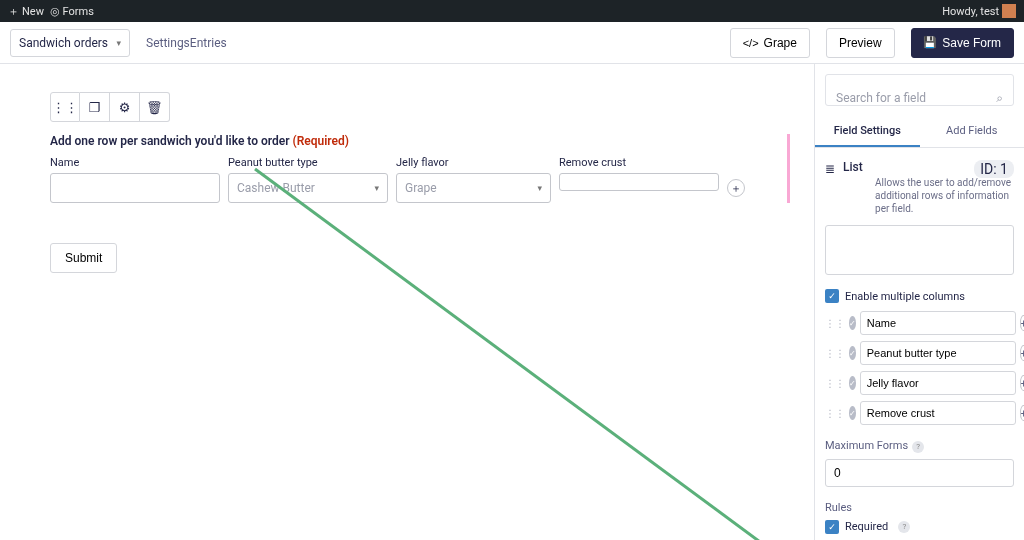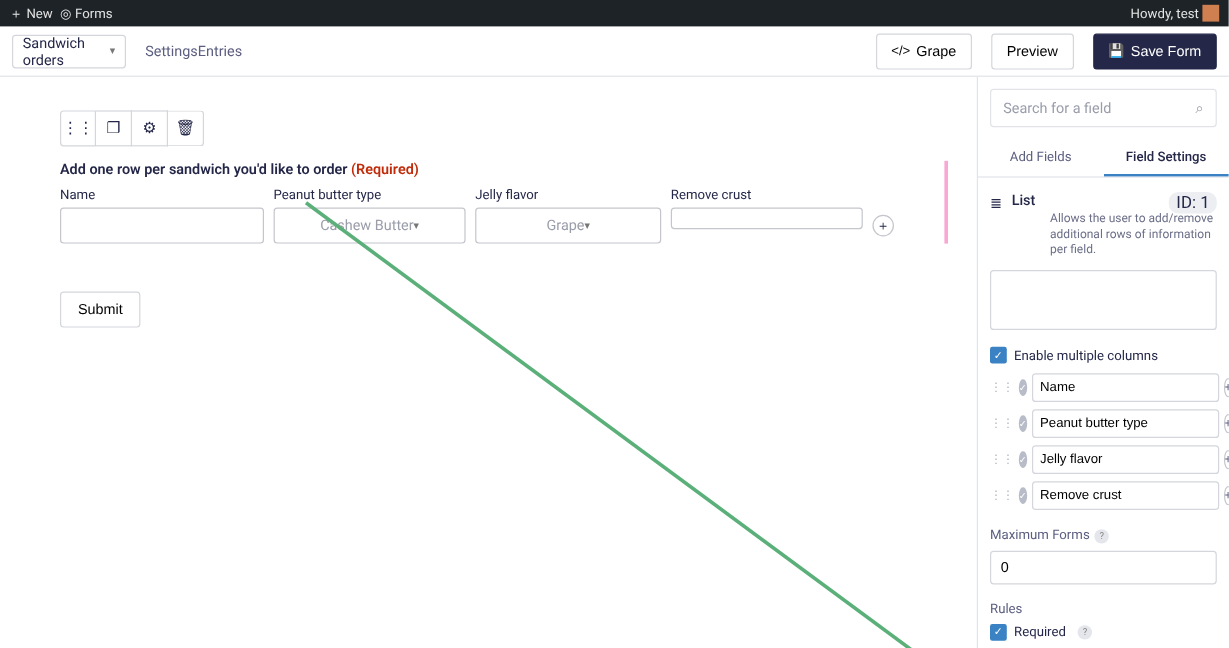--- a/index.html
+++ b/index.html
@@ -4,21 +4,21 @@
 <style>
 * { box-sizing: border-box; margin: 0; padding: 0; }
 body { font-family: -apple-system, BlinkMacSystemFont, "Segoe UI", Roboto, sans-serif; font-size: 13px; color: #242748; background: #fff; }
 
 .topbar { background: #1d2327; color: #e3e3e3; height: 22px; display: flex; align-items: center; padding: 0 8px; font-size: 11px; justify-content: space-between; }
 .topbar .left, .topbar .right { display: flex; align-items: center; gap: 6px; }
 .topbar .item { display: flex; align-items: center; gap: 3px; cursor: pointer; }
 .avatar { width: 14px; height: 14px; background: #d08050; display: inline-block; }
 
 .headerbar { height: 42px; border-bottom: 1px solid #e1e3e8; display: flex; align-items: center; padding: 0 10px; gap: 16px; }
-.form-select { width: 95px; height: 28px; border: 1px solid #d4d6db; border-radius: 3px; display: flex; align-items: center; justify-content: space-between; padding: 0 8px; font-size: 12px; cursor: pointer; }
+.form-select { width: 120px; height: 28px; border: 1px solid #d4d6db; border-radius: 3px; display: flex; align-items: center; justify-content: space-between; padding: 0 8px; font-size: 12px; cursor: pointer; }
 .tabs { display: flex; font-size: 12px; color: #5b5e80; }
 .tabs .tab { cursor: pointer; }
 .headerbar .spacer { flex: 1; }
 .btn { height: 30px; border: 1px solid #d4d6db; border-radius: 3px; padding: 0 12px; background: #fff; display: flex; align-items: center; gap: 5px; font-size: 12px; cursor: pointer; }
 .btn.primary { background: #242748; color: #fff; border-color: #242748; }
 .btn .ico { font-size: 11px; }
 
 .main { display: flex; position: relative; }
 .canvas { flex: 1; padding: 28px 24px 0 50px; position: relative; }
 .sidebar { width: 210px; border-left: 1px solid #e1e3e8; padding: 10px; }
@@ -29,28 +29,28 @@
 .toolbar .tbtn:first-child { border-radius: 3px 0 0 3px; }
 .toolbar .tbtn:last-child { border-radius: 0 3px 3px 0; }
 
 .field-block { border-right: 3px solid #f9a8d4; padding-right: 30px; margin-bottom: 40px; }
 .field-label { font-weight: 600; font-size: 12px; margin-bottom: 8px; }
 .field-label .req { color: #c02b0a; }
 .columns-row { display: flex; gap: 8px; align-items: flex-start; }
 .col { display: flex; flex-direction: column; gap: 4px; }
 .col-label { font-size: 11px; color: #242748; }
 .input { height: 30px; border: 1px solid #c4c6cc; border-radius: 3px; padding: 0 8px; font-size: 12px; background: #fff; }
-.select { height: 30px; border: 1px solid #c4c6cc; border-radius: 3px; padding: 0 8px; font-size: 12px; color: #9a9daa; display: flex; align-items: center; justify-content: center; background: #fff; cursor: pointer; }
+.select { height: 30px; border: 1px solid #c4c6cc; border-radius: 3px; padding: 0 8px; font-size: 12px; color: #9a9daa; display: flex; align-items: center; justify-content: space-between; background: #fff; cursor: pointer; }
 .thin-input { height: 18px; border: 1px solid #c4c6cc; border-radius: 3px; width: 160px; }
 .add-row { width: 18px; height: 18px; border: 1px solid #c4c6cc; border-radius: 50%; display: flex; align-items: center; justify-content: center; font-size: 11px; cursor: pointer; align-self: flex-end; margin-bottom: 6px; }
 
 .submit { margin-top: 30px; }
 .submit button { height: 30px; border: 1px solid #d4d6db; border-radius: 3px; padding: 0 14px; background: #fff; font-size: 12px; cursor: pointer; }
 
-.search { height: 34px; border: 1px solid #e1e3e8; border-radius: 3px; display: flex; align-items: center; padding: 0 10px; font-size: 12px; color: #9a9daa; justify-content: space-between; height: 32px; margin-bottom: 10px; }
+.search { height: 34px; border: 1px solid #e1e3e8; border-radius: 3px; display: flex; align-items: flex-end; padding: 0 10px; font-size: 12px; color: #9a9daa; justify-content: space-between; height: 32px; margin-bottom: 10px; }
 .side-tabs { display: flex; border-bottom: 1px solid #e1e3e8; margin: 0 -10px 12px; }
 .side-tabs .stab { flex: 1; text-align: center; font-size: 11px; padding: 8px 0; cursor: pointer; color: #5b5e80; }
 .side-tabs .stab.active { color: #242748; border-bottom: 2px solid #3b82c4; font-weight: 500; }
 
 .field-info { display: flex; gap: 8px; margin-bottom: 10px; position: relative; }
 .field-info .iconbox { width: 20px; display: flex; align-items: flex-start; justify-content: center; padding-top: 2px; font-size: 12px; }
 .field-info .title { font-size: 12px; font-weight: 500; }
 .field-info .desc { font-size: 10px; color: #6b6e88; line-height: 1.3; margin-top: 2px; margin-left: 32px; }
 .idbadge { position: absolute; right: 0; top: 0; background: #eceef2; border-radius: 8px; font-size: 14px; padding: 1px 6px; }
 
@@ -164,22 +164,22 @@
       <line x1="5" y1="5" x2="540" y2="400" stroke="#5bb07a" stroke-width="3" marker-end="url(#ah)"></line>
     </svg>
   </div>
 
   <div class="sidebar">
     <div class="search">
       <span>Search for a field</span>
       <span>⌕</span>
     </div>
     <div class="side-tabs">
+      <div class="stab active">Field Settings</div>
       <div class="stab">Add Fields</div>
-      <div class="stab active">Field Settings</div>
     </div>
 
     <div class="field-info">
       <div class="iconbox">≣</div>
       <div>
         <div class="title">List</div>
         <div class="desc">Allows the user to add/remove additional rows of information per field.</div>
       </div>
       <div class="idbadge">ID: 1</div>
     </div>

